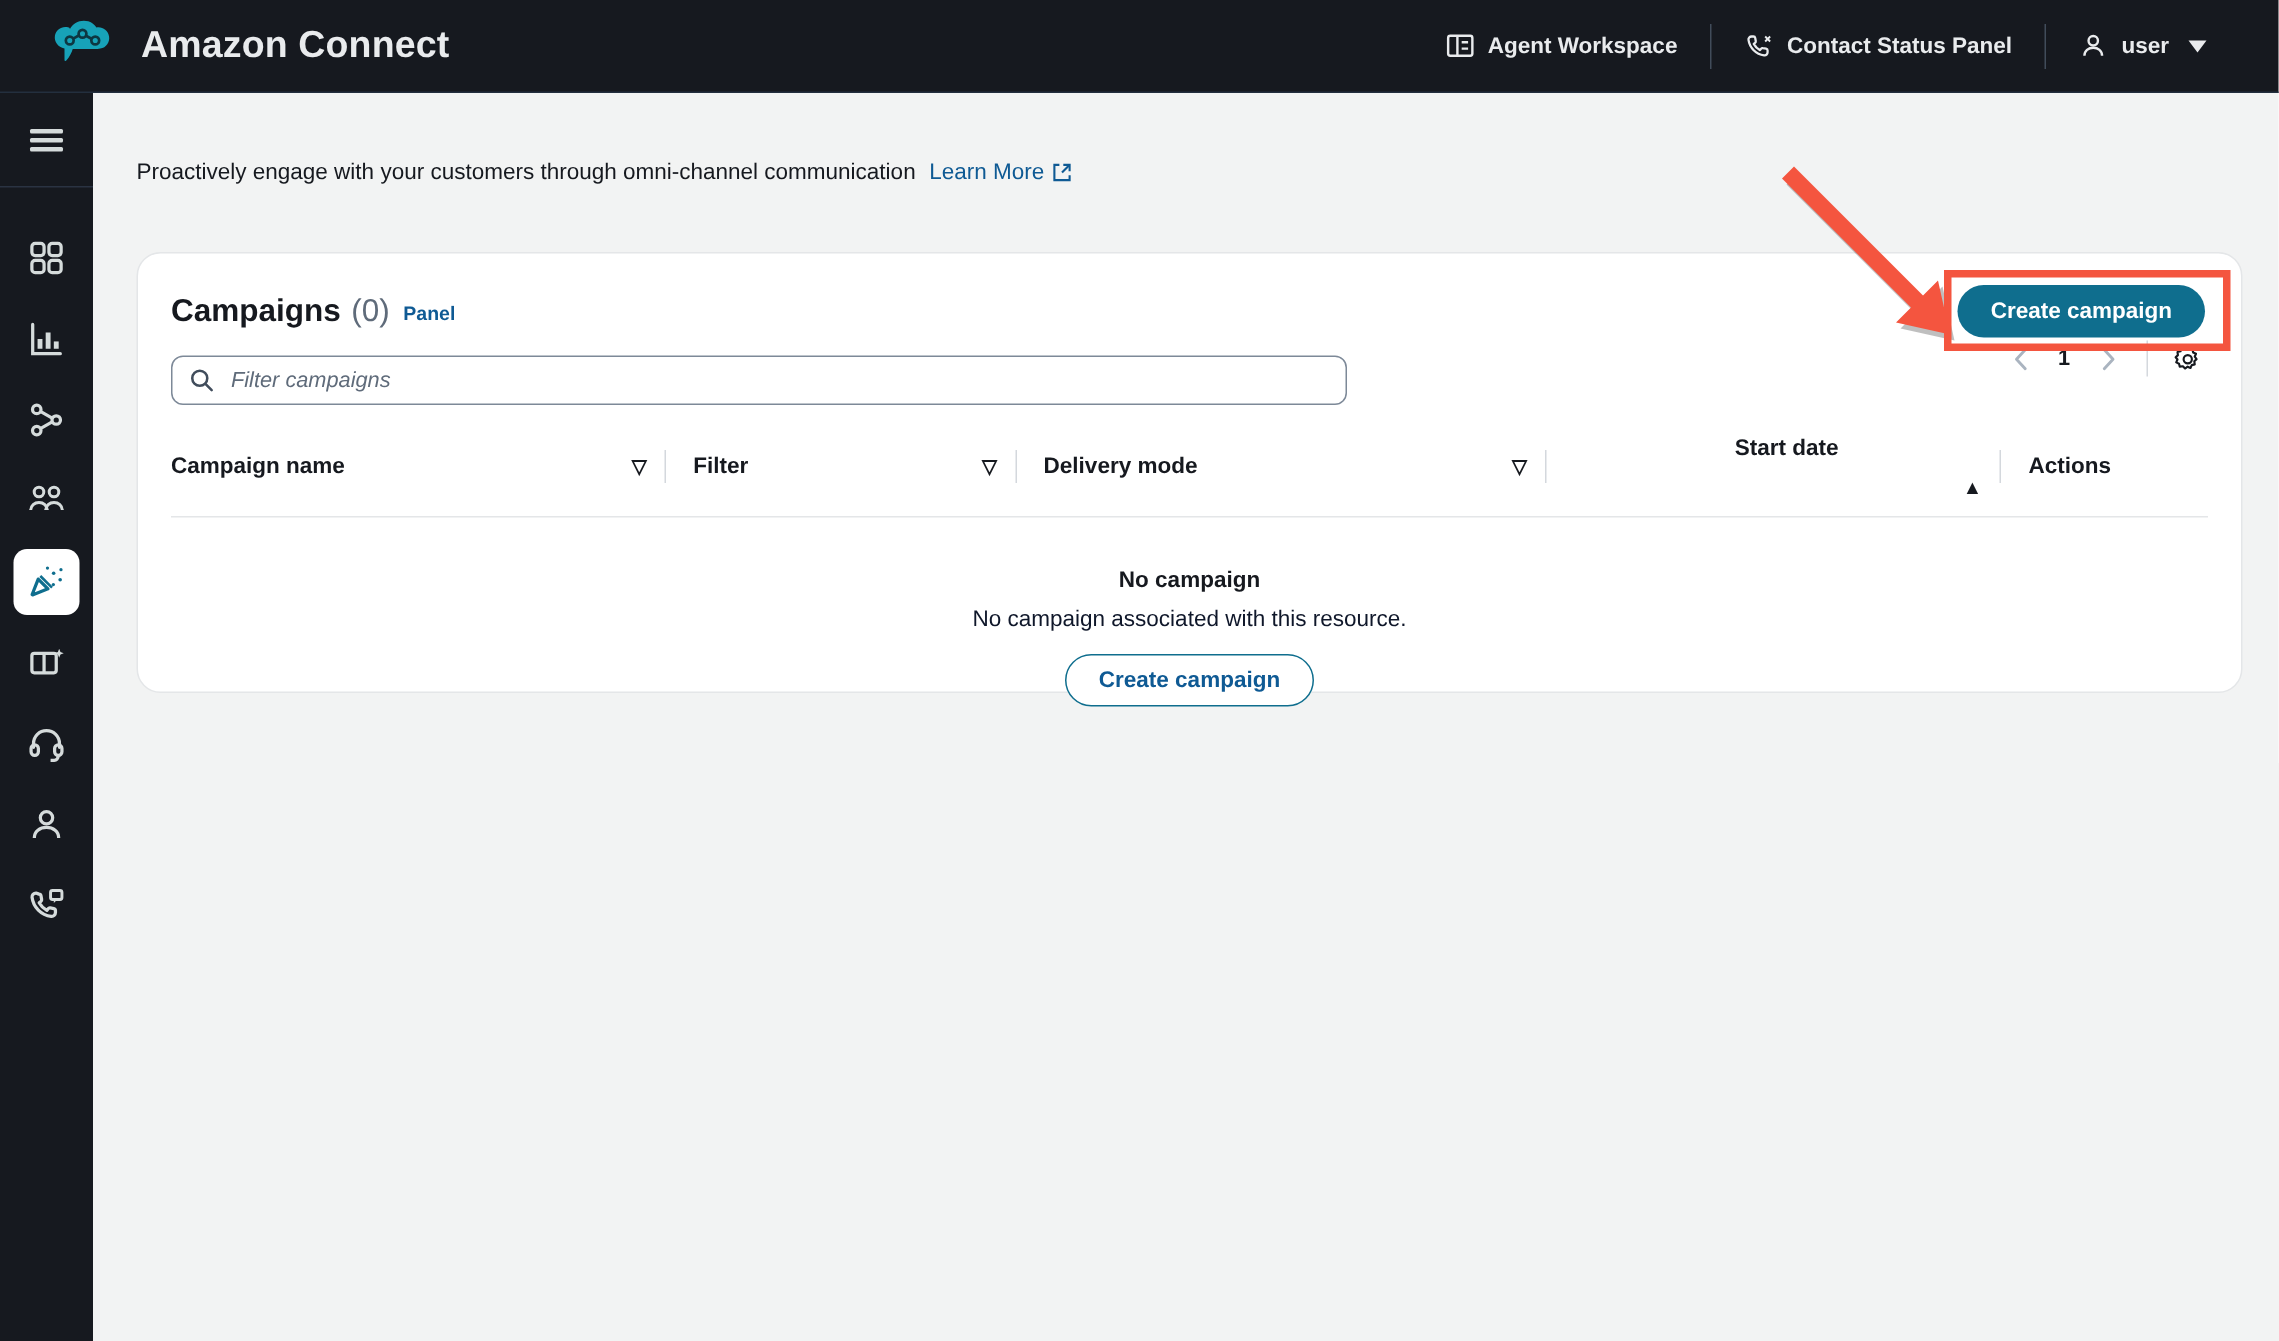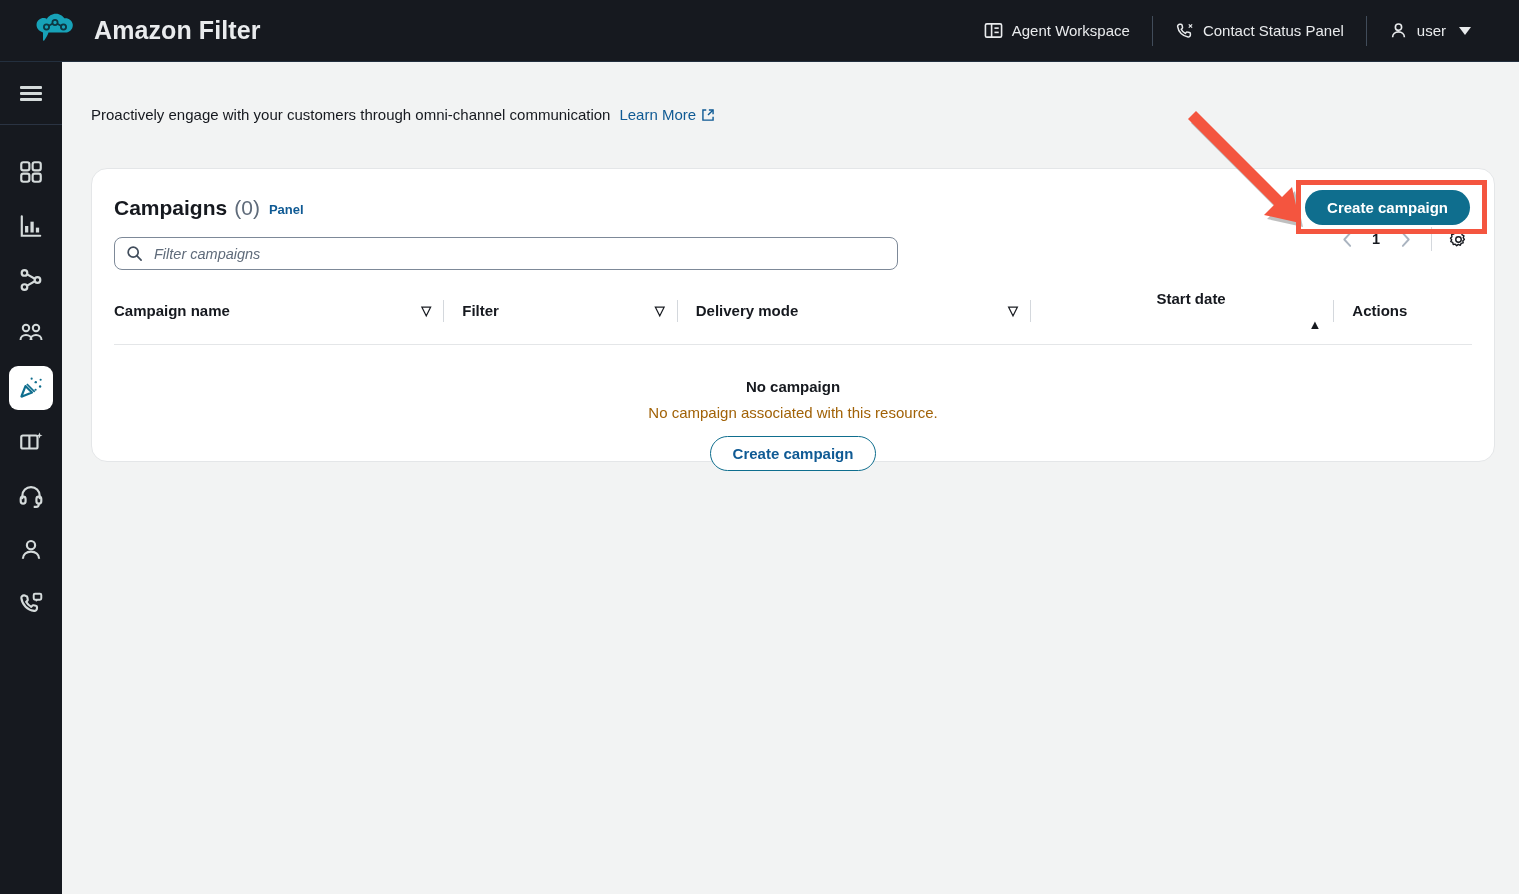--- a/index.html
+++ b/index.html
@@ -23,21 +23,21 @@
     display: flex; align-items: center;
     padding-left: 32px; gap: 14px;
   }
   .brand-logo { width: 48px; height: 48px; display: block; }
   .brand-title {
     color: #e9ebed; font-size: 25px; font-weight: bold;
     letter-spacing: 0.1px;
   }
   .topnav {
     margin-left: auto; display: flex; align-items: center;
-    height: 62px; padding-right: 26px;
+    height: 62px; padding-right: 26px; font-weight: bold;
   }
   .topnav-item {
     display: flex; align-items: center; gap: 9px;
     color: #e9ebed; font-size: 15px;
     padding: 0 22px; height: 32px;
     cursor: pointer; white-space: nowrap;
   }
   .topnav-sep {
     width: 1px; height: 30px; background: #414c5a;
   }
@@ -190,21 +190,21 @@
   }
   .col-div { width: 1px; height: 22px; background: #d4d8dd; margin-right: 18px; }
   .c1 { width: 330px; }
   .c2 { width: 215px; }
   .c3 { width: 335px; }
   .c4 { width: 285px; flex-direction: column; }
   .c5 { width: 120px; }
 
   .empty { text-align: center; padding: 33px 0 0 0; }
   .empty-title { font-size: 15px; font-weight: bold; color: #16191f; }
-  .empty-desc { font-size: 15px; color: #a16207; margin-top: 9px; }
+  .empty-desc { font-size: 15px; color: #0f172a; margin-top: 9px; }
   .btn-secondary {
     margin-top: 15px;
     background: #ffffff; color: #0f5a94;
     border: 1px solid #0f6e8e; border-radius: 20px;
     font-size: 15px; font-weight: bold;
     padding: 8px 22px; cursor: pointer;
     font-family: "Liberation Sans", sans-serif;
   }
 
   
@@ -228,21 +228,21 @@
 
 <div class="topbar">
   <div class="brand">
     <svg class="brand-logo" viewBox="0 0 48 48">
       <path d="M14.5 12.5c2.2-4.4 7.5-6.8 12.4-5.3 2.3.7 4.2 2.2 5.4 4.1 3.9-.7 7.7 1.9 8.4 5.8.7 3.9-1.9 7.6-5.8 8.3-.6.1-1.2.2-1.8.2H16.5c-.9 2.6-2 5-4.3 7.8-.4.5-1.2.2-1.2-.4v-7.6C6.6 24.3 4 20.7 4.6 16.8c.6-3.7 4-6.2 7.7-5.8.8.1 1.5.3 2.2.6z" fill="#17a2b8"></path>
       <circle cx="14.5" cy="20" r="2.6" fill="none" stroke="#0d3742" stroke-width="1.8"></circle>
       <circle cx="23" cy="15.5" r="2.6" fill="none" stroke="#0d3742" stroke-width="1.8"></circle>
       <circle cx="31.5" cy="20" r="2.6" fill="none" stroke="#0d3742" stroke-width="1.8"></circle>
       <path d="M16.8 18.8l4-2.3M25.3 16.8l4 2.2" stroke="#0d3742" stroke-width="1.8"></path>
     </svg>
-    <span class="brand-title">Amazon Filter</span>
+    <span class="brand-title">Amazon Connect</span>
   </div>
 
   <div class="topnav">
     <div class="topnav-item">
       <svg class="topnav-icon" width="19" height="19" viewBox="0 0 20 20">
         <rect x="1.5" y="3" width="17" height="14" rx="1.5" fill="none" stroke="#e9ebed" stroke-width="1.7"></rect>
         <line x1="8" y1="3" x2="8" y2="17" stroke="#e9ebed" stroke-width="1.7"></line>
         <line x1="11" y1="7.5" x2="15.5" y2="7.5" stroke="#e9ebed" stroke-width="1.7"></line>
         <line x1="11" y1="12" x2="15.5" y2="12" stroke="#e9ebed" stroke-width="1.7"></line>
       </svg>

